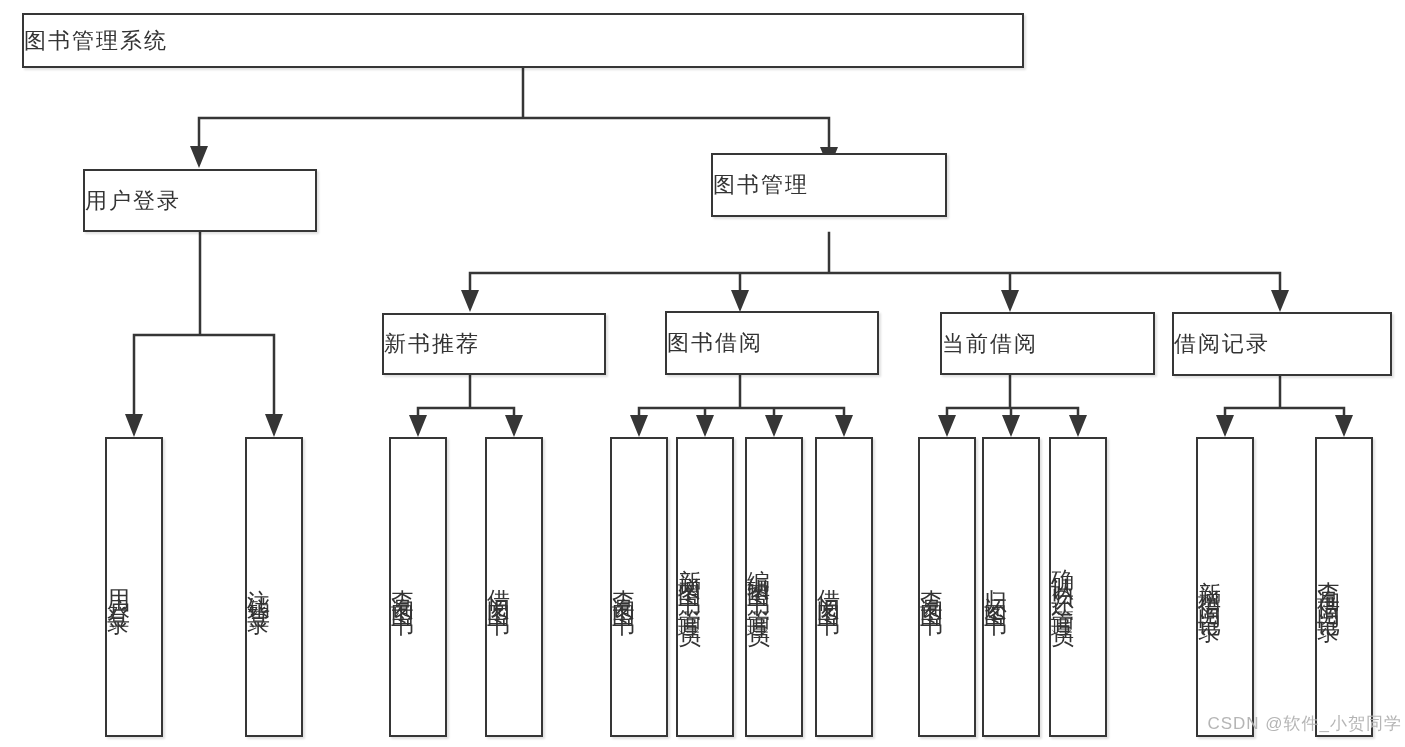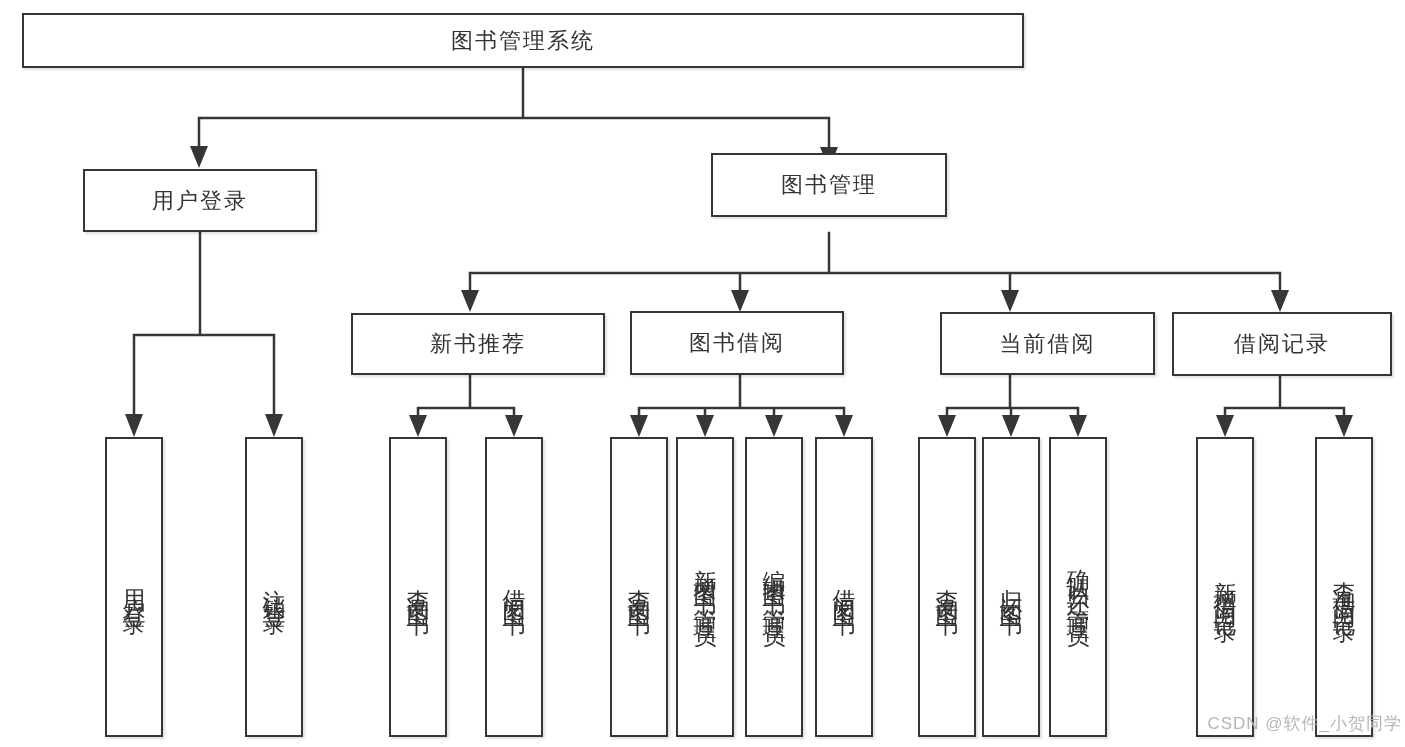--- a/index.html
+++ b/index.html
@@ -9,21 +9,21 @@
     background:#ffffff;
     font-family:"Liberation Sans","DejaVu Sans",sans-serif;
     overflow:hidden;
   }
   #connectors{position:absolute;left:0;top:0;width:1405px;height:747px;}
   .node{
     position:absolute;
     box-sizing:border-box;
     background:#ffffff;
     border:2.5px solid #363636;
-    display:flex;align-items:center;justify-content:center;
+    display:flex;align-items:center;justify-content:flex-start;
     box-shadow:2px 2px 2px rgba(0,0,0,0.12);
     font-family:Liberation Serif, serif;
   }
   .node span{
     color:#333333;
     font-size:22px;
     letter-spacing:2px;
     white-space:nowrap;
   }
   .node.v span{
@@ -33,22 +33,22 @@
     letter-spacing:8px;
     white-space:normal;
     line-height:1;
   }
   
   #n-root{left:22px;top:13px;width:1002px;height:55px;}
   
   #n-user-login{left:83px;top:169px;width:234px;height:63px;}
   #n-book-mgmt{left:711px;top:153px;width:236px;height:64px;}
   
-  #n-new-book-rec{left:351px;top:313px;width:254px;height:62px;}
-  #n-book-borrow{left:630px;top:311px;width:214px;height:64px;}
+  #n-new-book-rec{left:382px;top:313px;width:224px;height:62px;}
+  #n-book-borrow{left:665px;top:311px;width:214px;height:64px;}
   #n-current-borrow{left:940px;top:312px;width:215px;height:63px;}
   #n-borrow-record{left:1172px;top:312px;width:220px;height:64px;}
   
   .leaf{top:437px;width:58px;height:300px;}
   #n-leaf-user-login{left:105px;}
   #n-leaf-logout{left:245px;}
   #n-leaf-nbr-query{left:389px;}
   #n-leaf-nbr-borrow{left:485px;}
   #n-leaf-bb-query{left:610px;}
   #n-leaf-bb-add{left:676px;}

